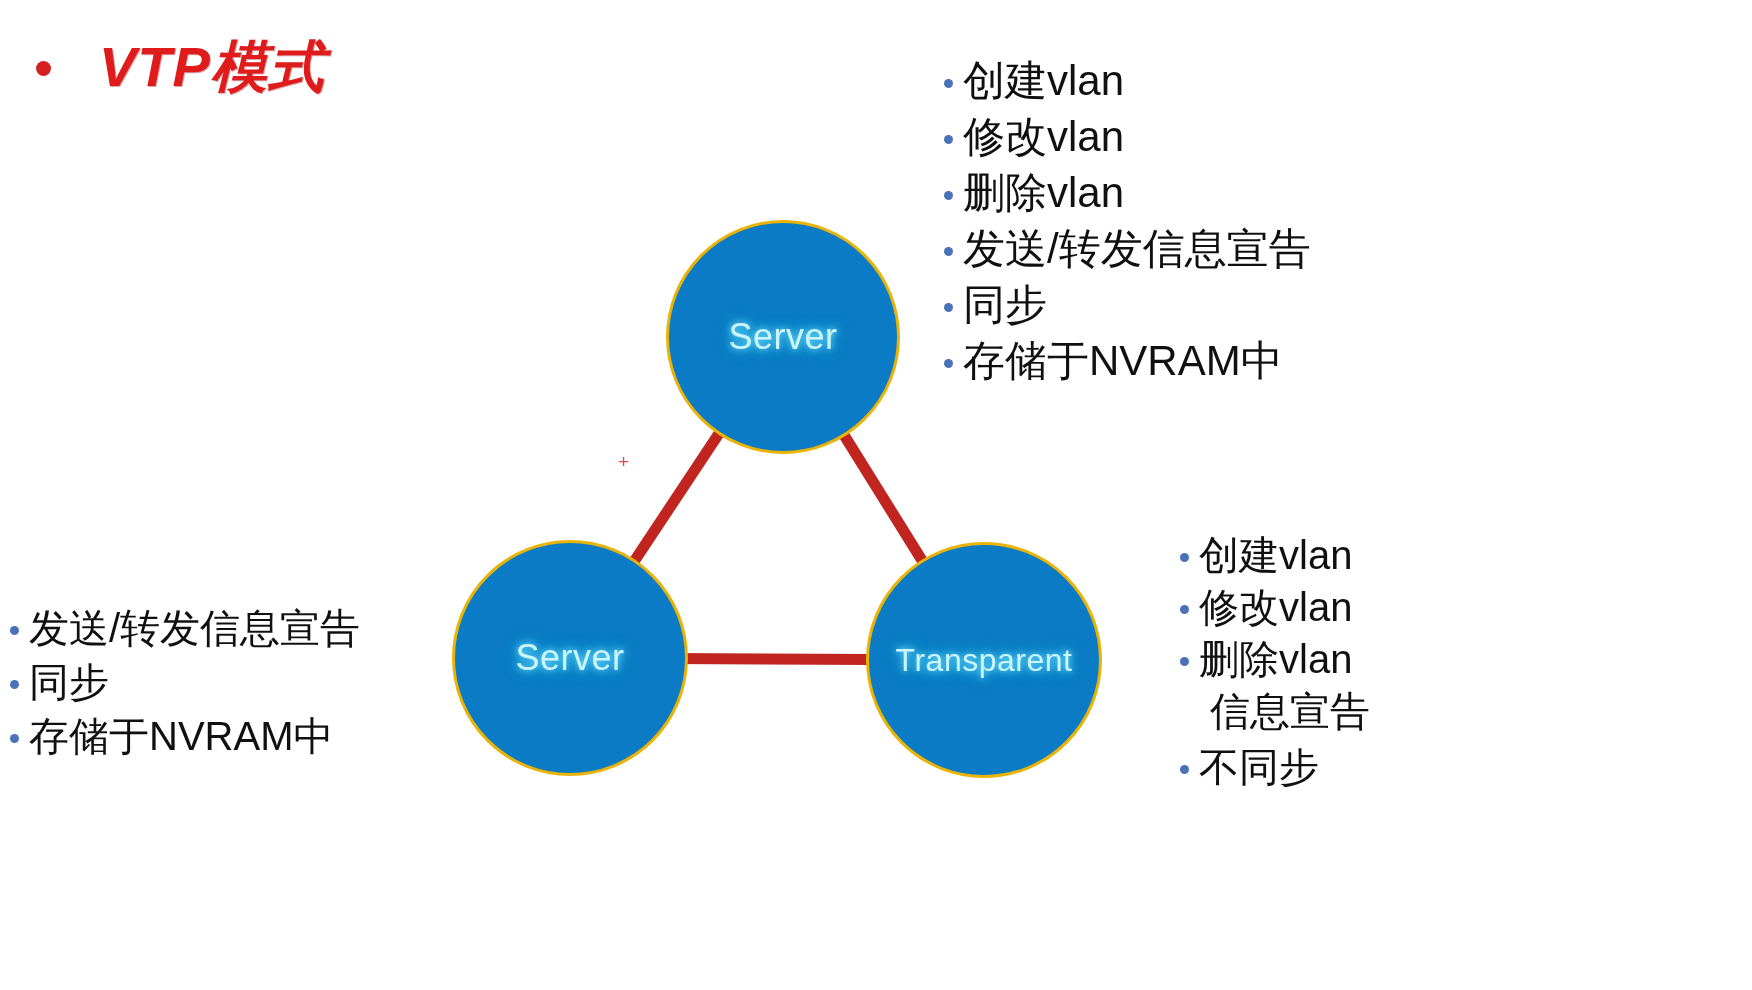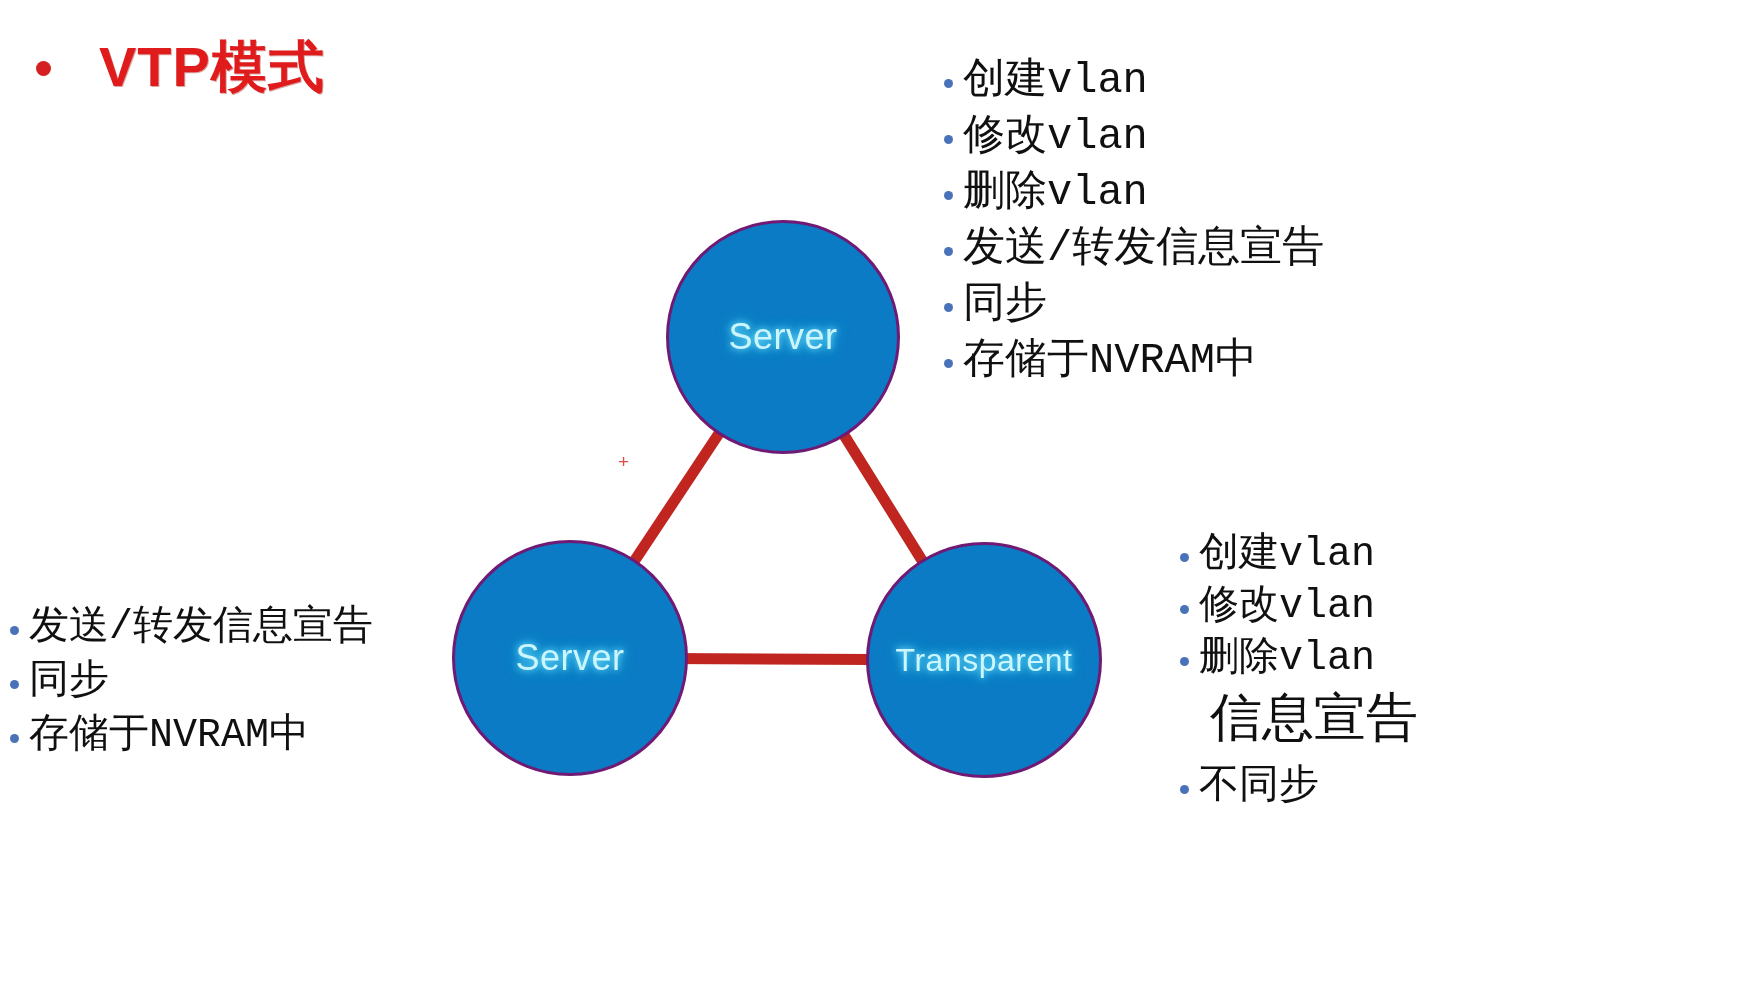--- a/index.html
+++ b/index.html
@@ -36,36 +36,37 @@
     margin-right: 48px;
     flex: 0 0 auto;
   }
   .title-text {
     font-size: 56px;
     font-weight: bold;
     color: #e01b1b;
     letter-spacing: 1px;
     text-shadow: 1px 1px 0 rgba(150,0,0,0.35);
     white-space: nowrap;
+    font-style: italic;
   }
 
   
   .diagram {
     position: absolute;
     left: 0;
     top: 0;
     width: 1752px;
     height: 990px;
     pointer-events: none;
   }
   .node {
     position: absolute;
     border-radius: 50%;
     background: #0a7bc4;
-    border: 3px solid #701a75;
+    border: 3px solid #eab308;
     box-sizing: border-box;
     display: flex;
     align-items: center;
     justify-content: center;
   }
   .node-label {
     color: #ccf6ff;
     font-size: 36px;
     text-shadow: 0 0 7px #7fe9ff, 0 0 14px #34d3ff;
     white-space: nowrap;
@@ -85,21 +86,20 @@
     line-height: 1;
     font-family: "Liberation Sans", sans-serif;
   }
 
   
   .bullet-list { position: absolute; }
   .bullet-item {
     display: flex;
     align-items: flex-start;
     white-space: nowrap;
-    font-family: Liberation Mono, monospace;
   }
   .bullet-dot {
     flex: 0 0 auto;
     width: 9px;
     height: 9px;
     border-radius: 50%;
     background: #4a72b8;
     margin-right: 10px;
   }
   .bullet-text {
@@ -131,23 +131,23 @@
 
   
   #list-transparent {
     left: 1180px;
     top: 535px;
   }
   #list-transparent .bullet-item { margin-bottom: 12px; }
   #list-transparent .bullet-dot { margin-top: 18px; }
   #list-transparent .bullet-text { font-size: 40px; }
   #list-transparent .bullet-sub {
-    font-size: 52px;
+    font-size: 40px;
     margin-left: 30px;
-    margin-bottom: 24px;
+    margin-bottom: 16px;
     white-space: nowrap;
   }
 </style>
 </head>
 <body>
 
 <div id="slide">
 
   <div class="title-row">
     <span class="title-bullet"></span>

